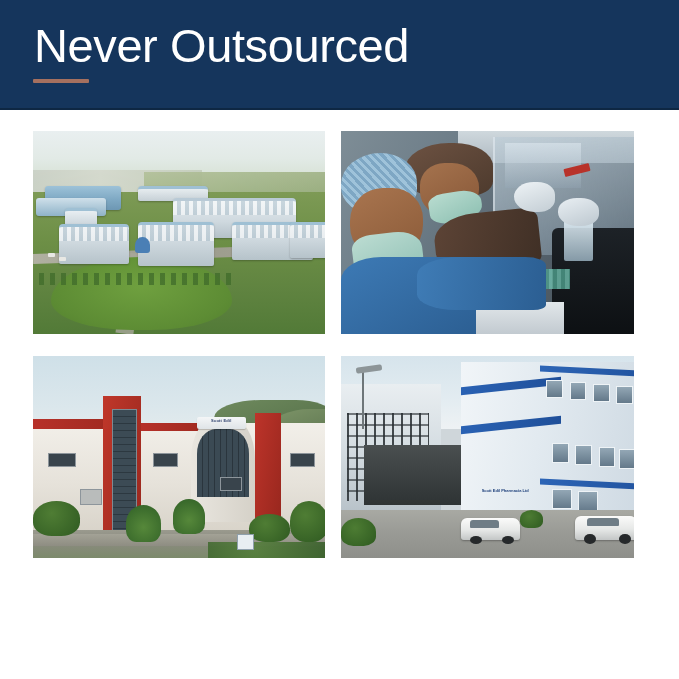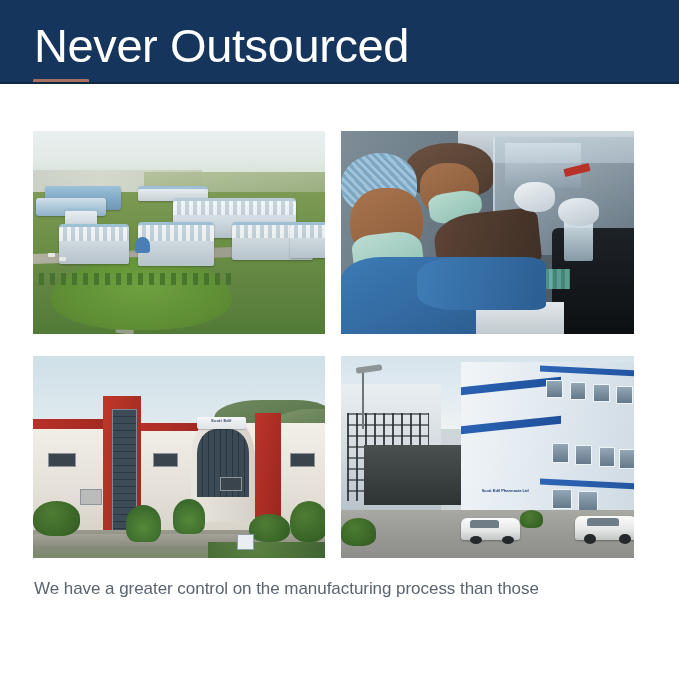--- a/index.html
+++ b/index.html
@@ -6,21 +6,21 @@
   body{
     width:679px;height:679px;
     background:#ffffff;
     font-family:"Liberation Sans", sans-serif;
     overflow:hidden;
     position:relative;
   }
 
   
   .banner{
-    position:absolute;left:0;top:0;width:679px;height:84px;
+    position:absolute;left:0;top:0;width:679px;height:110px;
     background:#15355c;
     box-sizing:border-box;
   }
   .banner:after{
     content:"";position:absolute;left:0;bottom:0;width:100%;height:2px;
     background:#0e2743;
   }
   .banner-title{
     position:absolute;left:34px;top:17px;
     font-size:47px;
@@ -391,14 +391,13 @@
       <div class="p4-car" style="left:80%;top:79%;width:21%;height:12%;"></div>
       <div class="p4-carwin" style="left:84%;top:80%;width:11%;height:4%;"></div>
       <div class="p4-wheel" style="left:83%;top:88%;width:4%;height:5%;"></div>
       <div class="p4-wheel" style="left:95%;top:88%;width:4%;height:5%;"></div>
     </div>
   </div>
 
 </div>
 
 <div class="caption">
-  <span>We have a greater control on the manufacturing process than those</span>
 </div>
 
 </body></html>

